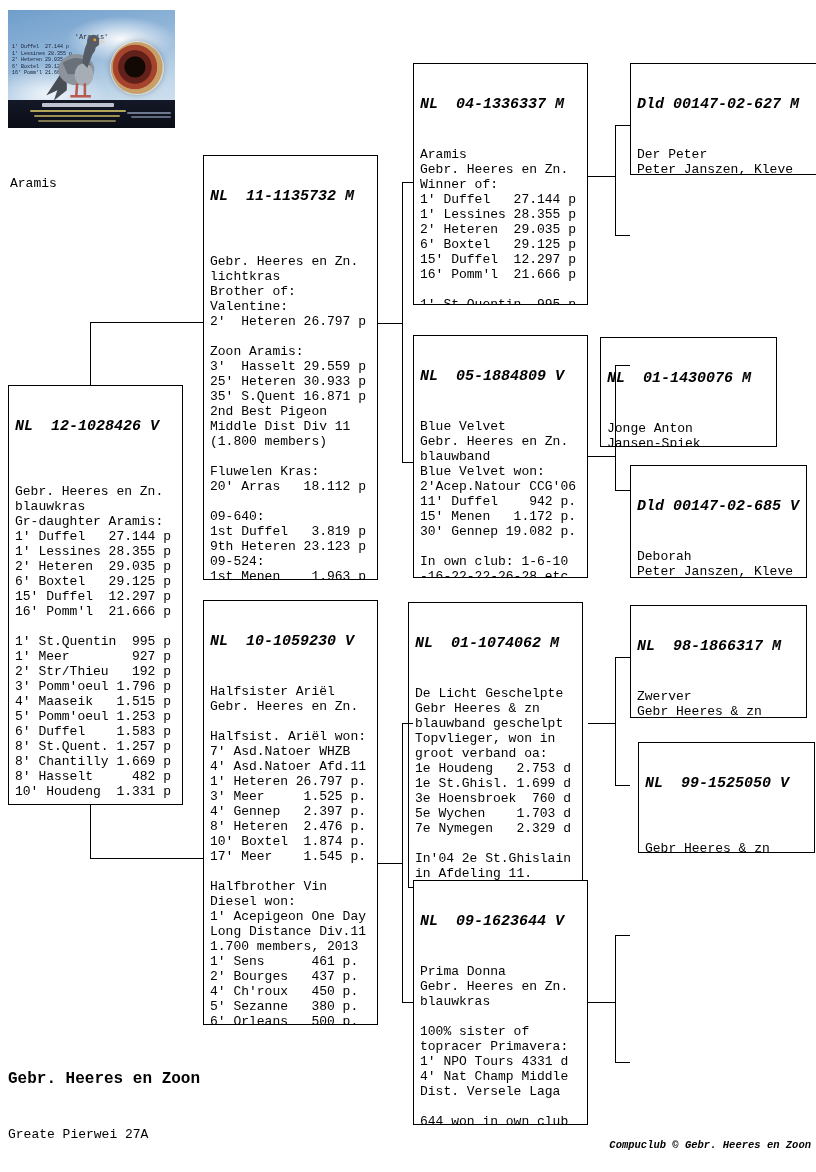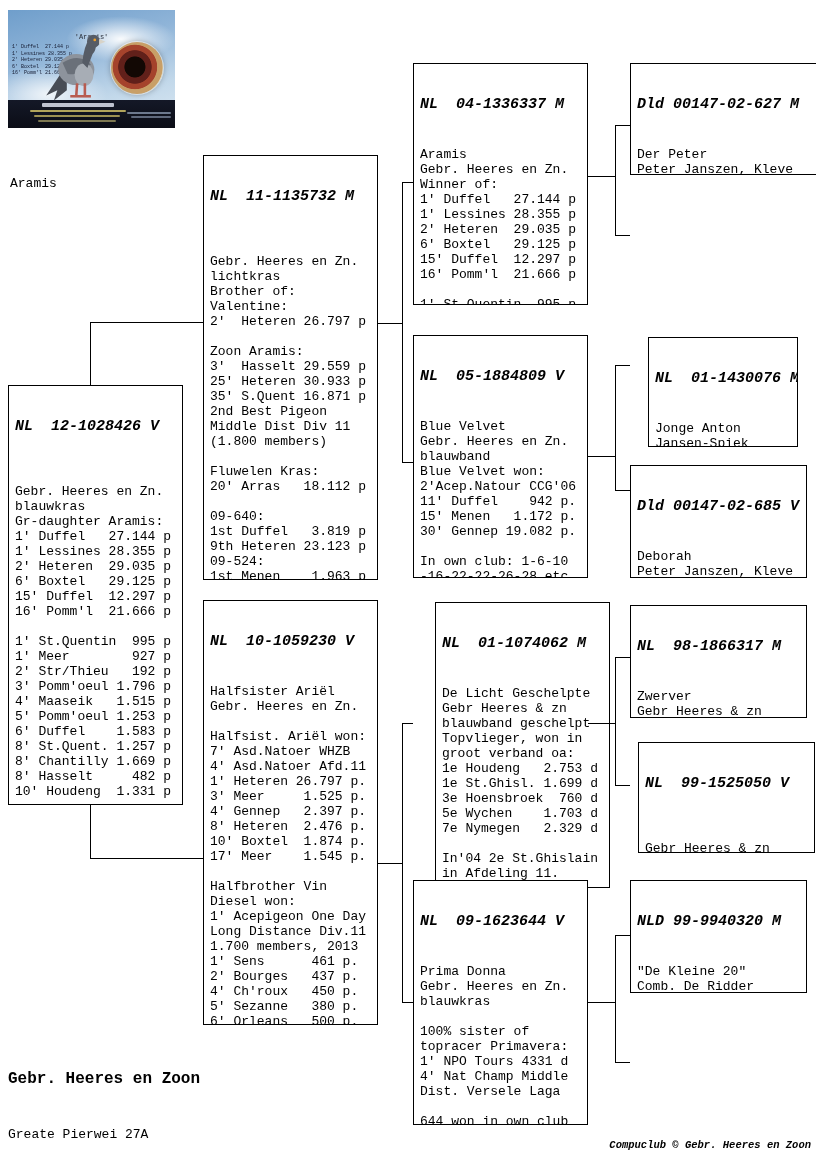--- a/index.html
+++ b/index.html
@@ -193,21 +193,21 @@
 2'Acep.Natour CCG'06
 11' Duffel    942 p.
 15' Menen   1.172 p.
 30' Gennep 19.082 p.
 
 In own club: 1-6-10
 -16-22-22-26-28 etc
 
 She is the mother of</div>
   </div>
-  <div class="pbox" style="left:435px;top:602px;width:175px;height:286px">
+  <div class="pbox" style="left:408px;top:602px;width:175px;height:286px">
     <span class="ring">NL  01-1074062 M</span>
     <div class="body">De Licht Geschelpte
 Gebr Heeres &amp; zn
 blauwband geschelpt
 Topvlieger, won in
 groot verband oa:
 1e Houdeng   2.753 d
 1e St.Ghisl. 1.699 d
 3e Hoensbroek  760 d
 5e Wychen    1.703 d
@@ -234,21 +234,21 @@
   </div>
 
   <div class="pbox" style="left:630px;top:63px;width:211px;height:112px">
     <span class="ring">Dld 00147-02-627 M</span>
     <div class="body">Der Peter
 Peter Janszen, Kleve
 
 Father of a.o.:
 336: 1' NPO St.Ghis.</div>
   </div>
-  <div class="pbox" style="left:648px;top:337px;width:150px;height:110px">
+  <div class="pbox" style="left:600px;top:337px;width:177px;height:110px">
     <span class="ring">NL  01-1430076 M</span>
     <div class="body">Jonge Anton
 Jansen-Spiek
 blauwkras
 
 Sept '01 gekocht van</div>
   </div>
   <div class="pbox" style="left:630px;top:465px;width:177px;height:113px">
     <span class="ring">Dld 00147-02-685 V</span>
     <div class="body">Deborah
@@ -265,28 +265,20 @@
 4e  St.Ghisl.3.527 d
 11e Minderh. 3.946 d</div>
   </div>
   <div class="pbox" style="left:638px;top:742px;width:177px;height:111px">
     <span class="ring">NL  99-1525050 V</span>
     <div class="body">
 Gebr Heeres &amp; zn
 blauwband
 Vader (97-538) won:
 1e Chimay   2.485 d.</div>
-  </div>
-  <div class="pbox" style="left:630px;top:880px;width:177px;height:113px">
-    <span class="ring">NLD 99-9940320 M</span>
-    <div class="body">"De Kleine 20"
-Comb. De Ridder
-blauw
-
-De Kleine 20 won:</div>
   </div>
 
   <div class="owner">
     <div class="name">Gebr. Heeres en Zoon</div>
     <div class="line">Greate Pierwei 27A</div>
     
     
     
   </div>
 

